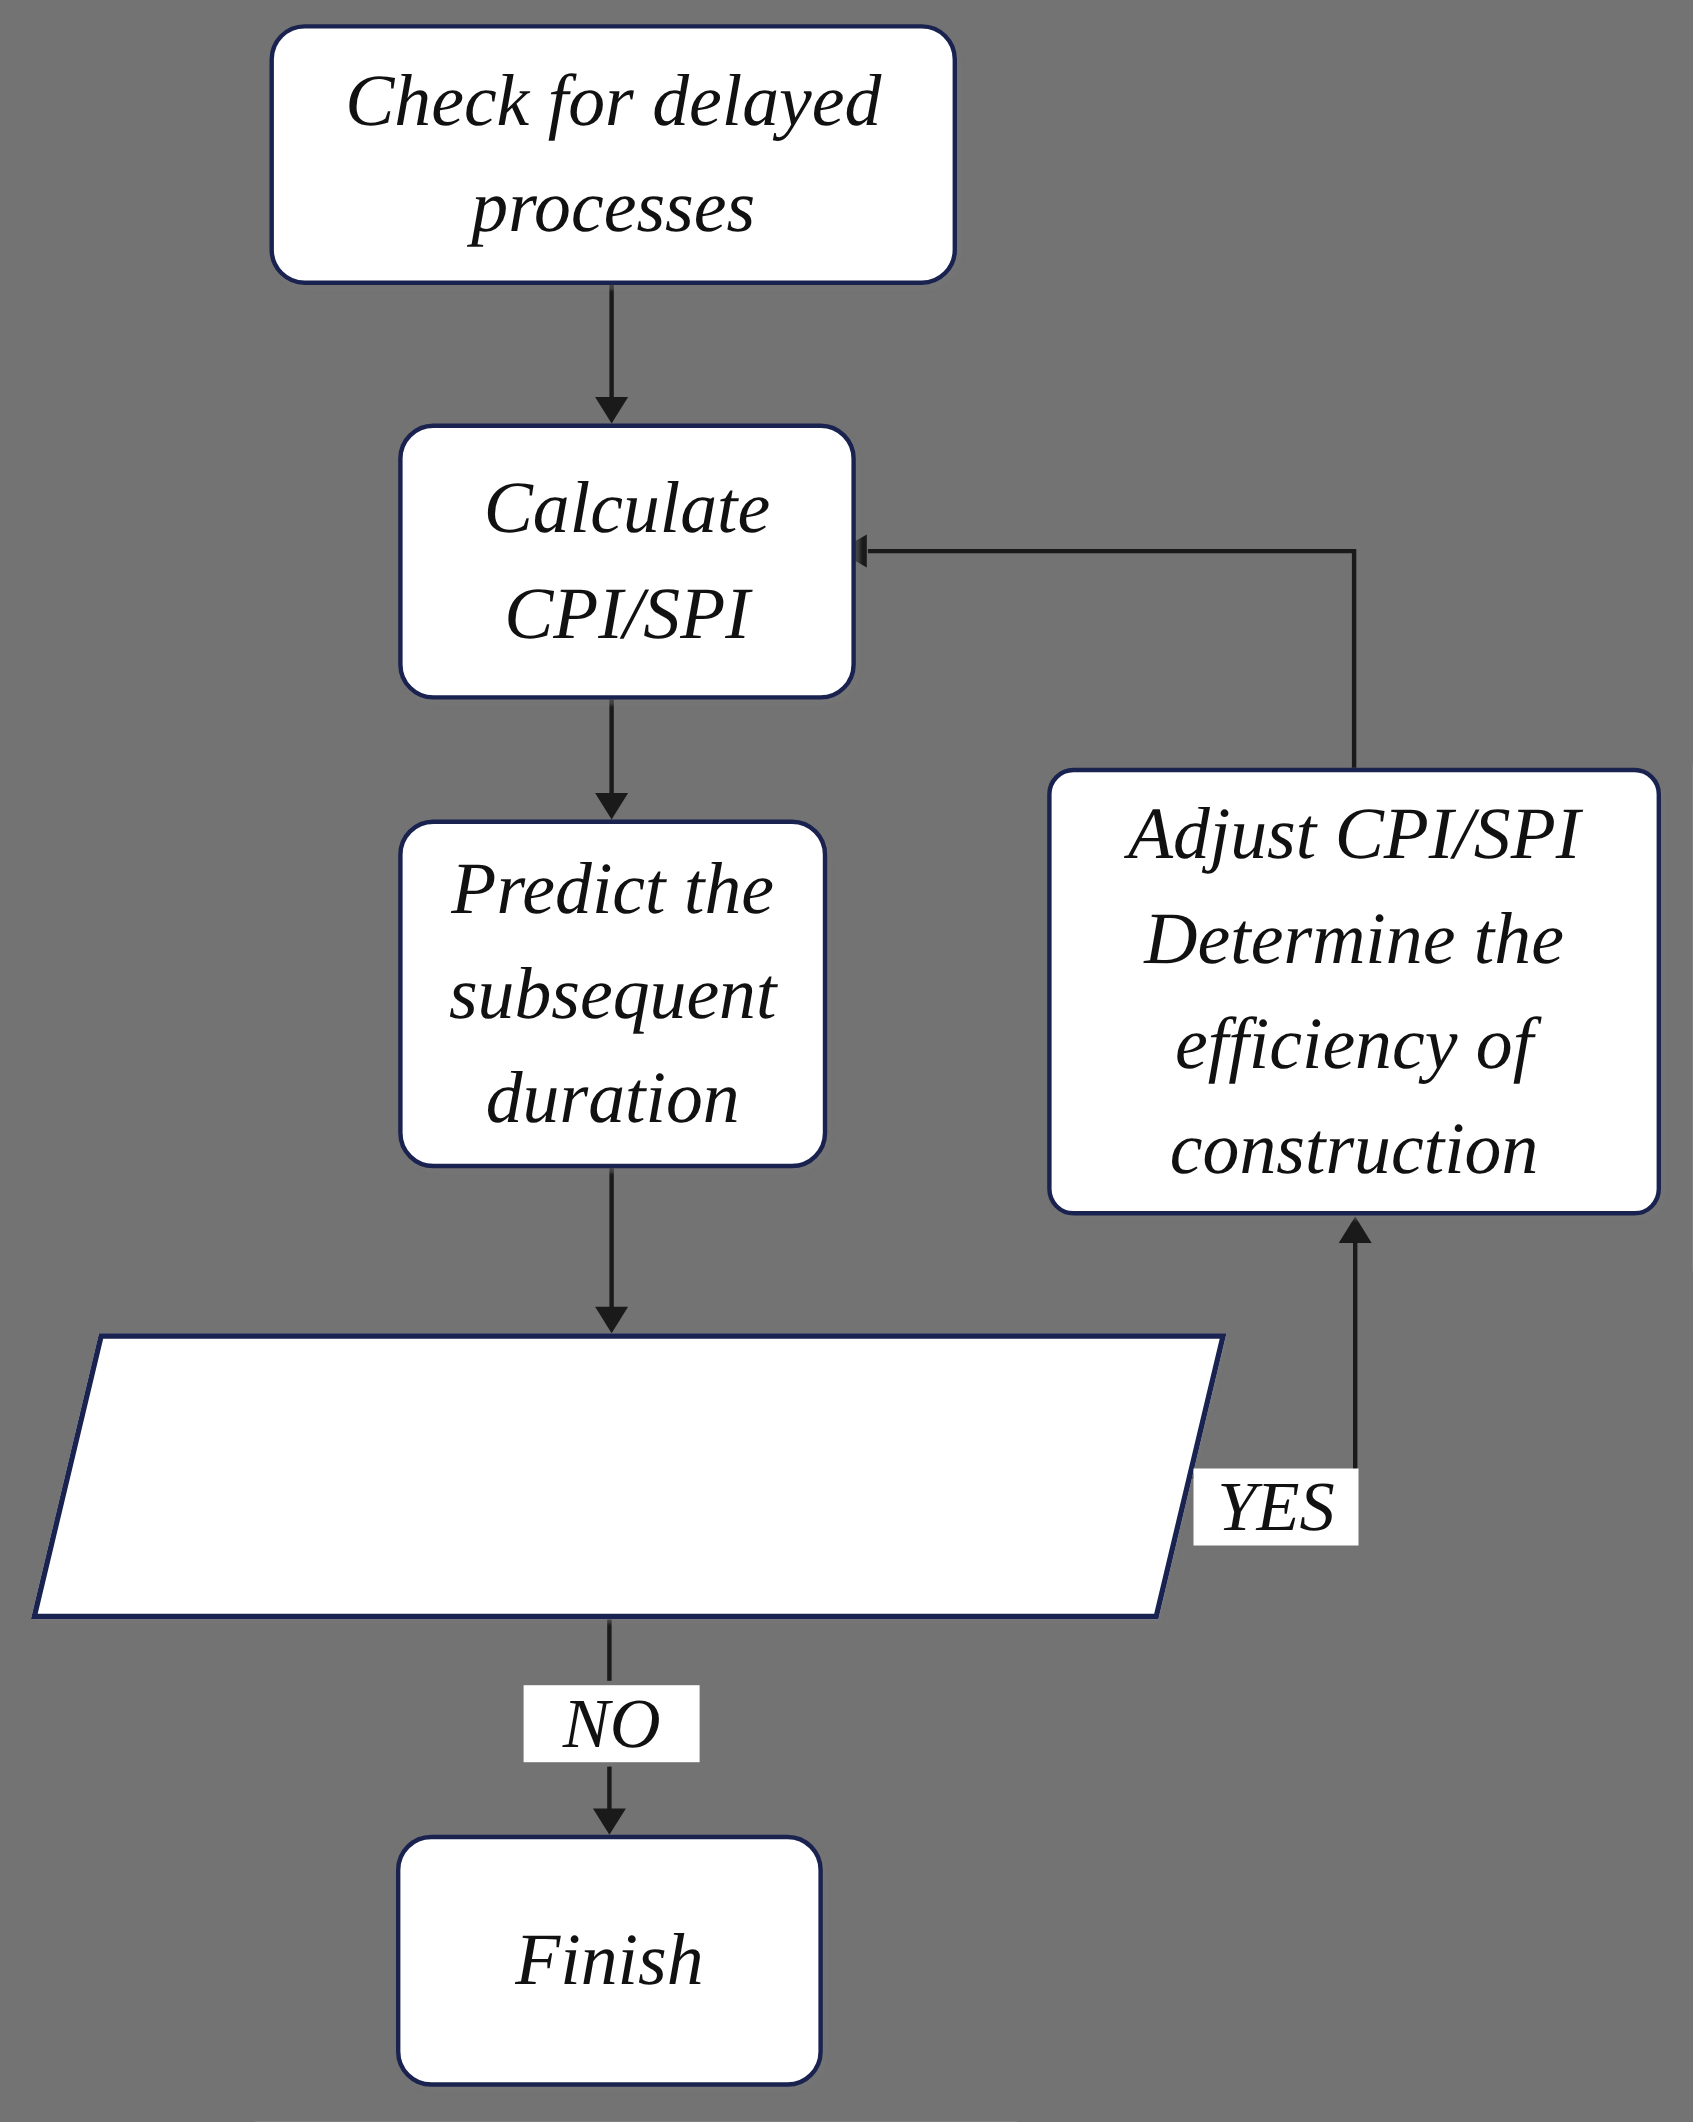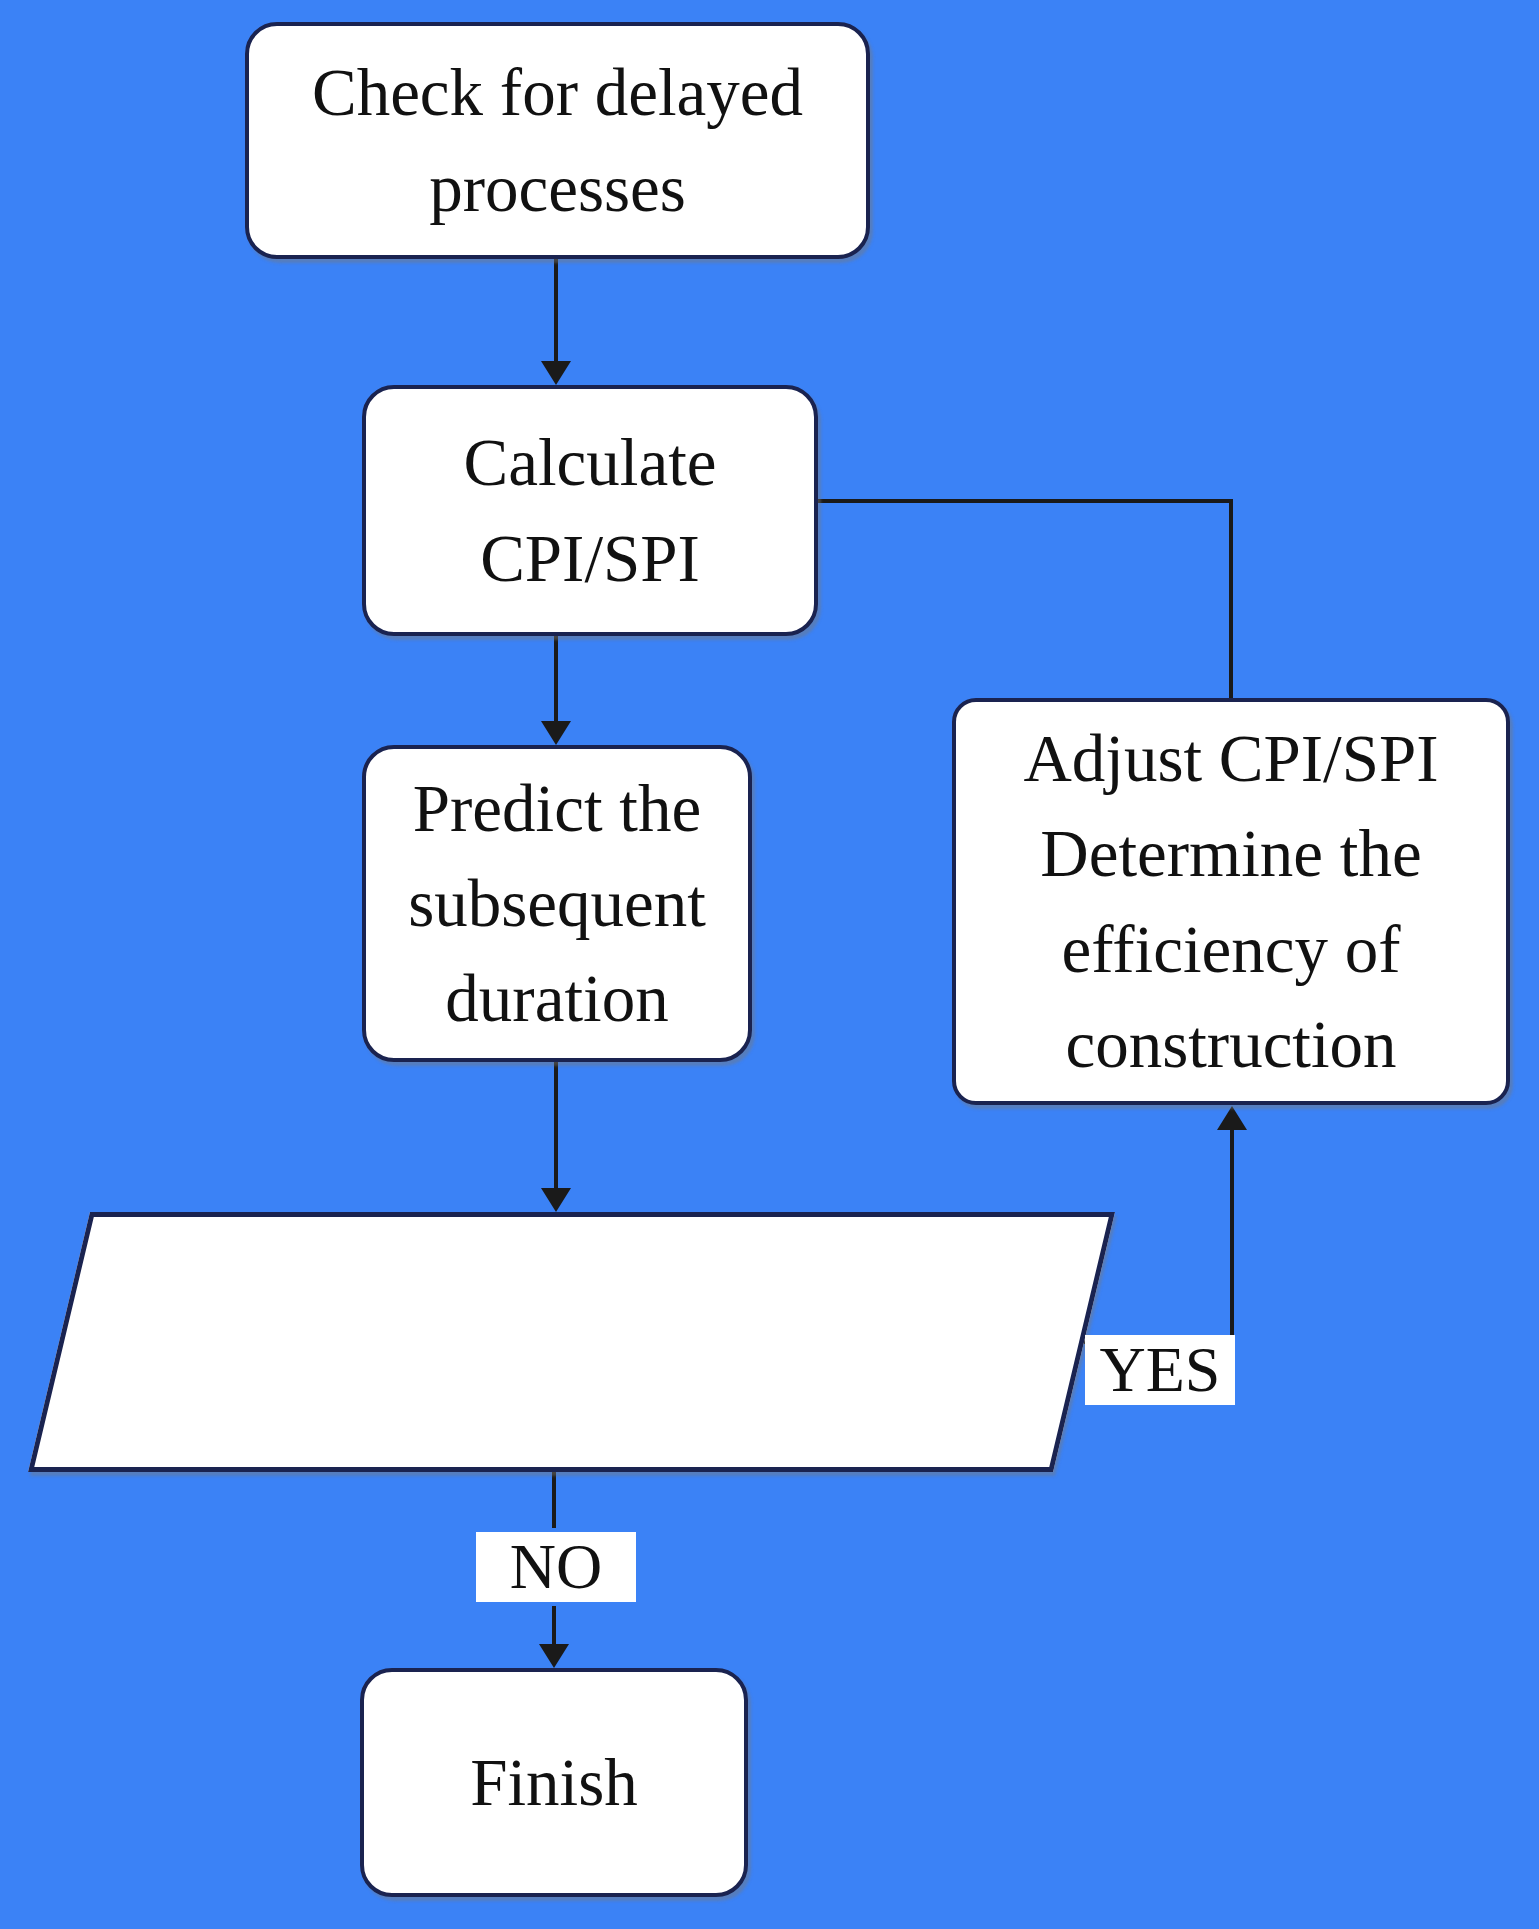--- a/index.html
+++ b/index.html
@@ -4,24 +4,25 @@
 <style>
   html, body {
     margin: 0;
     padding: 0;
     background: #ffffff;
   }
   .canvas {
     position: relative;
     width: 1539px;
     height: 1929px;
-    background: #3b82f6;
+    background: #737373;
     font-family: "Liberation Serif", "DejaVu Serif", serif;
     color: #111111;
     overflow: hidden;
+    font-style: italic;
   }
   .connector-layer {
     position: absolute;
     left: 0; top: 0;
     width: 1539px;
     height: 1929px;
     z-index: 1;
   }
   .connector-layer line, .connector-layer polyline {
     stroke: #1a1a1a;
@@ -42,21 +43,21 @@
     align-items: center;
     justify-content: center;
     text-align: center;
     font-size: 67px;
     line-height: 1.42;
     z-index: 2;
     box-shadow: 3px 4px 3px rgba(120,120,120,0.45);
   }
   .node .line { display: block; }
   .node-check     { left: 245px; top: 22px;   width: 625px; height: 237px; }
-  .node-calculate { left: 362px; top: 385px;  width: 456px; height: 251px; }
+  .node-calculate { left: 362px; top: 385px;  width: 416px; height: 251px; }
   .node-predict   { left: 362px; top: 745px;  width: 390px; height: 317px; }
   .node-adjust    { left: 952px; top: 698px;  width: 558px; height: 407px; border-radius: 24px; }
   .node-finish    { left: 360px; top: 1668px; width: 388px; height: 229px; }
 
   .para-shape {
     position: absolute;
     left: 90px; top: 1212px;
     width: 1025px; height: 260px;
     box-sizing: border-box;
     background: #ffffff;

